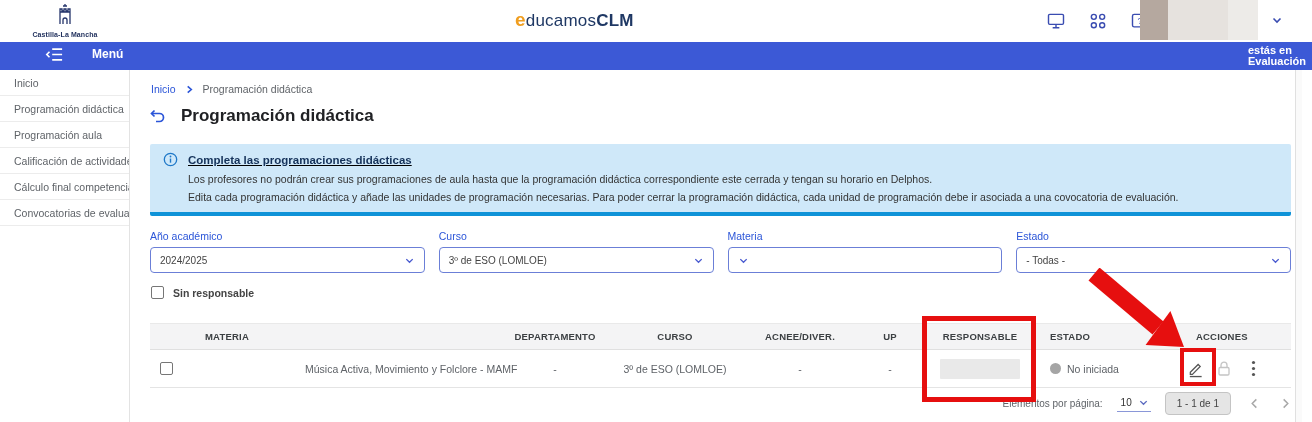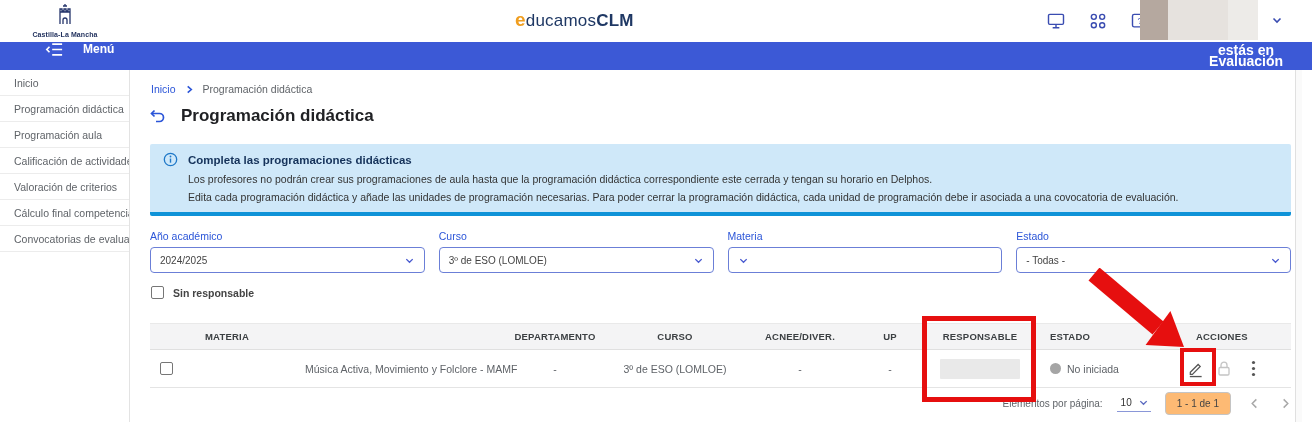--- a/index.html
+++ b/index.html
@@ -17,44 +17,44 @@
   .header-icons { position: absolute; left: 1045px; top: 0; height: 42px; display: flex; align-items: center; gap: 20px; }
   .hicon { width: 22px; height: 22px; display: flex; align-items: center; justify-content: center; cursor: pointer; }
   .redacted-user { position: absolute; left: 1140px; top: 0; height: 40px; display: flex; }
   .redact-a { width: 28px; background: #b5a89f; }
   .redact-b { width: 60px; background: #e6e2de; }
   .redact-c { width: 30px; background: #edebe8; }
   .user-chevron { position: absolute; left: 1270px; top: 13px; cursor: pointer; }
 
   
   .menu-bar { position: absolute; left: 0; top: 42px; width: 1312px; height: 28px; background: #3c59d6; color: #fff; }
-  .menu-left { position: absolute; left: 45px; top: 0; height: 24px; display: flex; align-items: flex-start; gap: 20px; cursor: pointer; }
+  .menu-left { position: absolute; left: 45px; top: 0; height: 24px; display: flex; align-items: center; gap: 29px; cursor: pointer; }
   .menu-label { font-size: 12px; font-weight: 700; }
-  .context { position: absolute; right: 29px; top: 3px; text-align: center; font-size: 14px; line-height: 11px; }
+  .context { position: absolute; right: 6px; top: 3px; text-align: left; font-size: 11px; line-height: 11px; }
   .context .l1 { font-weight: 600; }
   .context .l2 { font-weight: 700; }
 
   
   .sidebar { position: absolute; left: 0; top: 70px; width: 130px; height: 352px; background: #fff; border-right: 1px solid #e3e3e3; }
   .sidebar ul { list-style: none; }
   .sidebar li { height: 26px; display: flex; align-items: center; padding-left: 14px; border-bottom: 1px solid #ececec;
                 font-size: 10.5px; color: #5f6368; cursor: pointer; white-space: nowrap; overflow: hidden; }
 
   
   .content { position: absolute; left: 131px; top: 70px; width: 1164px; height: 352px; background: #fff; }
   .breadcrumb { position: absolute; left: 20px; top: 13px; display: flex; align-items: center; gap: 9px; font-size: 10.5px; }
   .bc-link { color: #2b55d8; cursor: pointer; }
   .bc-current { color: #5f6368; }
   .title-row { position: absolute; left: 18px; top: 36px; display: flex; align-items: center; gap: 14px; }
   .back-btn { width: 18px; height: 18px; cursor: pointer; display: flex; align-items: center; }
   .page-title { font-size: 17px; font-weight: 700; color: #202124; }
 
   .info-panel { position: absolute; left: 19px; top: 74px; width: 1141px; background: #cfe8f9;
                 border-bottom: 4px solid #0f93d8; border-radius: 2px; padding: 8px 16px 9px 13px; }
-  .info-head { display: flex; align-items: center; gap: 10px; }
+  .info-head { display: flex; align-items: center; gap: 10px; text-decoration: underline; }
   .info-title { font-size: 11.5px; font-weight: 700; color: #15325a; }
   .info-panel p { margin: 6px 0 0 25px; font-size: 10.5px; line-height: 12px; color: #333; }
 
   .filters { position: absolute; left: 19px; top: 160px; width: 1141px; display: grid;
              grid-template-columns: 1fr 1fr 1fr 1fr; column-gap: 14px; }
   .filter-label { display: block; font-size: 10.5px; color: #2b55d8; margin-bottom: 5px; }
   .select { height: 26px; border: 1px solid #6b7fd7; border-radius: 4px; background: #fff; display: flex;
             align-items: center; justify-content: space-between; padding: 0 9px; font-size: 10px; color: #444;
             cursor: pointer; white-space: nowrap; overflow: hidden; }
   .select .val { overflow: hidden; text-overflow: ellipsis; }
@@ -84,21 +84,21 @@
   .c8cell { flex: 1; padding-left: 4px; display: flex; align-items: center; gap: 7px; }
   .redacted-cell { width: 80px; height: 20px; background: #e9e9e9; border-radius: 1px; }
   .status-dot { width: 11px; height: 11px; border-radius: 50%; background: #a5a5a5; flex: 0 0 auto; }
   .action-btn { width: 22px; height: 24px; display: flex; align-items: center; justify-content: center; cursor: pointer; }
 
   
   .pagination { position: absolute; right: 4px; top: 320px; height: 26px; display: flex; align-items: center;
                 gap: 14px; font-size: 10px; color: #5f6368; }
   .per-page { display: flex; align-items: center; gap: 6px; border-bottom: 1px solid #8a97d8; padding: 2px 2px 3px 4px;
               color: #333; cursor: pointer; }
-  .range-box { border: 1px solid #c4c4c4; border-radius: 4px; padding: 5px 11px; color: #444; background: #fdba74; }
+  .range-box { border: 1px solid #c4c4c4; border-radius: 4px; padding: 5px 11px; color: #444; background: #e5e5e5; }
   .pg-nav { display: flex; align-items: center; gap: 20px; margin-left: 4px; }
   .pg-btn { cursor: pointer; display: flex; align-items: center; }
 
   .scroll-strip { position: absolute; left: 1295px; top: 70px; width: 7px; height: 352px;
                   background: #fafafa; border-left: 1px solid #e0e0e0; }
 
   
   .ann { position: absolute; pointer-events: none; }
   .ann-box-resp { left: 922px; top: 316px; width: 114px; height: 86px; border: 5px solid #e60f0f; }
   .ann-box-edit { left: 1180px; top: 348px; width: 36px; height: 38px; border: 4px solid #e60f0f; }
@@ -169,21 +169,20 @@
       <div class="l2">Evaluación</div>
     </div>
   </div>
 
   <nav class="sidebar">
     <ul>
       <li>Inicio</li>
       <li>Programación didáctica</li>
       <li>Programación aula</li>
       <li>Calificación de actividades</li>
-      <li>Valoración de criterios</li>
       <li>Cálculo final competencias clave</li>
       <li>Convocatorias de evaluación</li>
     </ul>
   </nav>
 
   <main class="content">
 
     <div class="breadcrumb">
       <span class="bc-link">Inicio</span>
       <svg width="9" height="9" viewBox="0 0 10 10">

